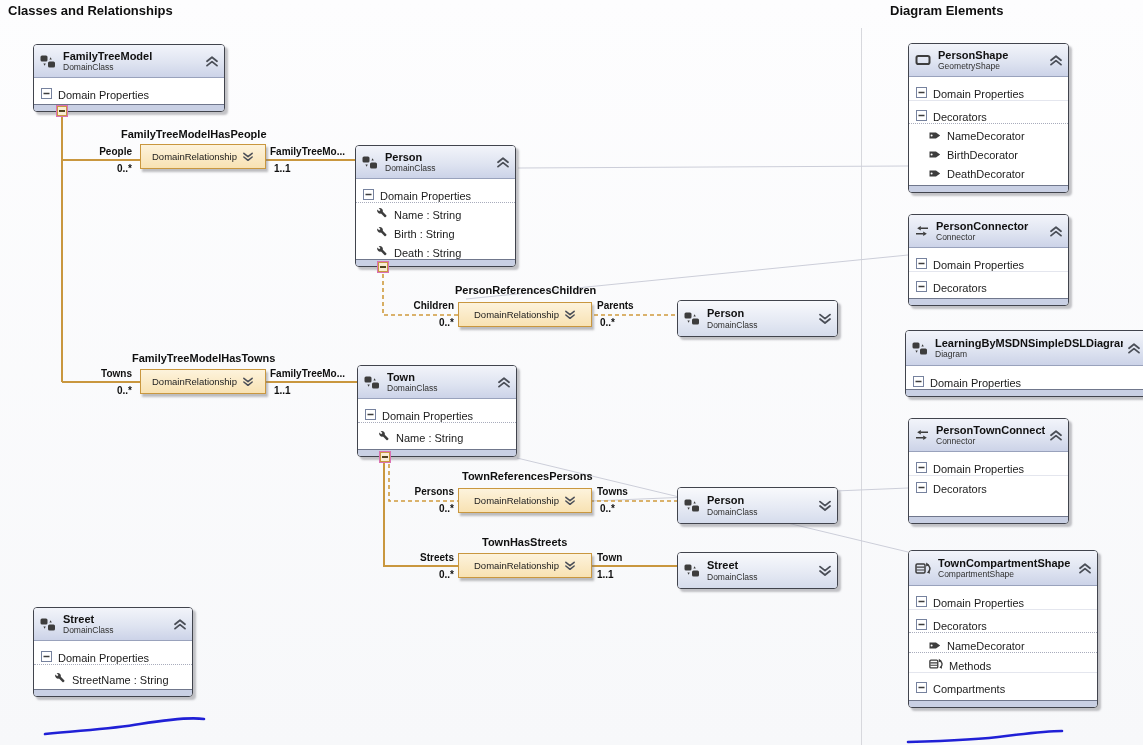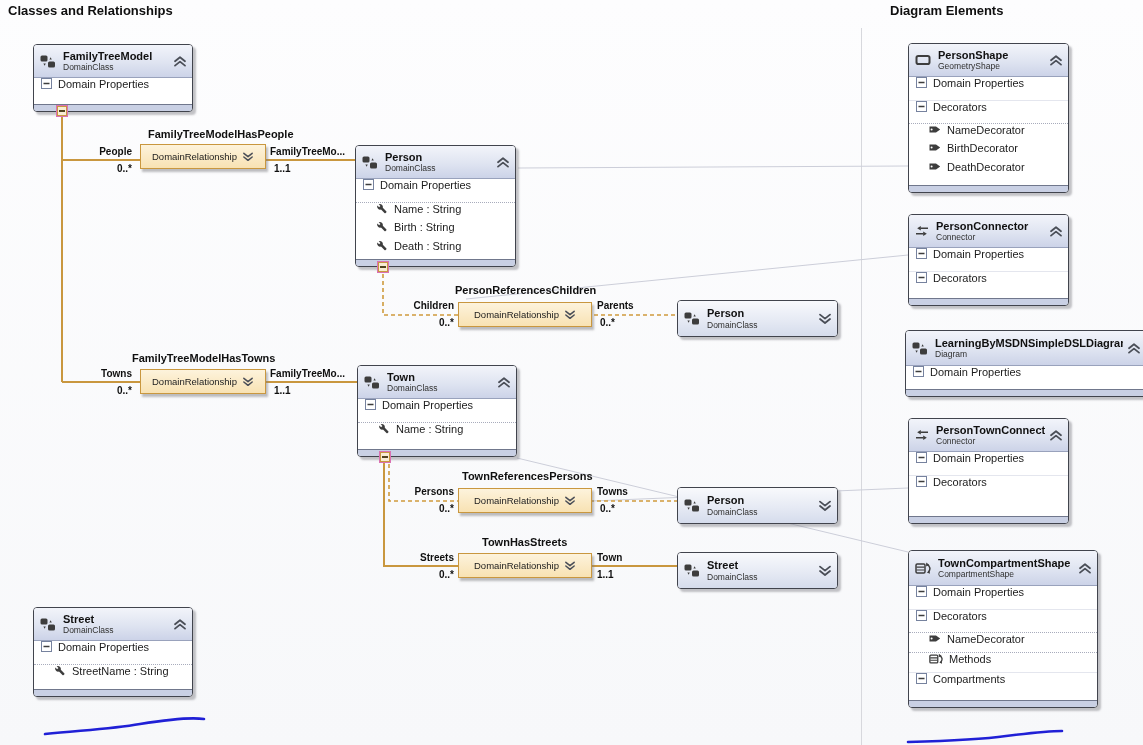--- a/index.html
+++ b/index.html
@@ -16,21 +16,21 @@
         box-shadow:3px 3px 2px rgba(125,125,130,.45);z-index:2;overflow:hidden}
   .hdr{display:flex;align-items:center;height:33px;padding:2px 5px 2px 6px;
        background:linear-gradient(180deg,#f2f4fa 0%,#dfe4f1 55%,#ccd3e8 100%);
        border-bottom:1px solid #99a2bc}
   .node.collapsed .hdr{height:100%;border-bottom:none;background:linear-gradient(180deg,#f8f9fc 0%,#e6eaf4 55%,#d5dcec 100%)}
   .hdr .ic{flex:0 0 auto;margin-right:7px;display:flex;align-items:center}
   .ttl{flex:1;min-width:0;line-height:1.18}
   .name{font-size:11px;font-weight:bold;color:#101010;white-space:nowrap;overflow:hidden}
   .kind{font-size:8.5px;color:#30302f;white-space:nowrap}
   .chev{flex:0 0 auto;margin-left:4px;display:flex;cursor:pointer}
-  .row{display:flex;align-items:flex-start;gap:6px;padding-left:7px;font-size:11px;color:#1b1b1b;background:#fff}
+  .row{display:flex;align-items:flex-end;gap:6px;padding-left:7px;font-size:11px;color:#1b1b1b;background:#fff}
   .sec{height:23px}
   .sec + .sec{border-top:1px solid #e4e6ee}
   .item{height:19px;padding-left:20px}
   .dotted{border-top:1px dotted #a8acbc}
   .ftr{position:absolute;left:0;right:0;bottom:0;height:7px;background:#c9d0e4;border-top:1px solid #70778c}
   
   .rel{position:absolute;height:25px;background:linear-gradient(180deg,#fdf3dc 0%,#f8e2b3 100%);
        border:1px solid #c9973f;box-shadow:2px 3px 2px rgba(125,125,130,.5);
        display:flex;align-items:center;justify-content:center;gap:5px;
        font-size:9.5px;color:#222;z-index:2;white-space:nowrap}
@@ -114,21 +114,21 @@
     <g stroke="#cf9b3d" stroke-width="1.6" fill="none" stroke-dasharray="4 3">
       <path d="M383,267 V315 H677"></path>
       <path d="M389,457 V501 H677"></path>
     </g>
   </svg>
 
   <div class="lane-title" style="left:8px">Classes and Relationships</div>
   <div class="lane-title" style="left:890px">Diagram Elements</div>
   <div class="vdivider"></div>
 
-  <div class="node" style="left:33px;top:44px;width:160px;height:68px">
+  <div class="node" style="left:33px;top:44px;width:192px;height:68px">
     <div class="hdr">
       <span class="ic">
           <svg width="16" height="13">
             <use href="#i-class"></use>
           </svg>
         </span>
       <div class="ttl">
         <div class="name">FamilyTreeModel</div>
         <div class="kind">DomainClass</div>
       </div>
@@ -141,21 +141,21 @@
     <div class="row sec">
       <span><svg width="11" height="11">
             <use href="#i-minus"></use>
           </svg></span>
       <span>Domain Properties</span>
     </div>
     <div class="ftr"></div>
   </div>
   <div class="toggle" style="left:56px;top:105px"></div>
 
-  <div class="rel-title" style="left:148px;top:128px">FamilyTreeModelHasPeople</div>
+  <div class="rel-title" style="left:121px;top:128px">FamilyTreeModelHasPeople</div>
   <div class="role" style="left:88px;top:146px;width:44px;text-align:right">People</div>
   <div class="role" style="left:88px;top:163px;width:44px;text-align:right">0..*</div>
   <div class="rel" style="left:140px;top:144px;width:126px">
     <span>DomainRelationship</span>
     <svg width="12" height="10">
         <use href="#i-chev-dn"></use>
       </svg>
   </div>
   <div class="role" style="left:270px;top:146px">FamilyTreeMo...</div>
   <div class="role" style="left:274px;top:163px">1..1</div>

